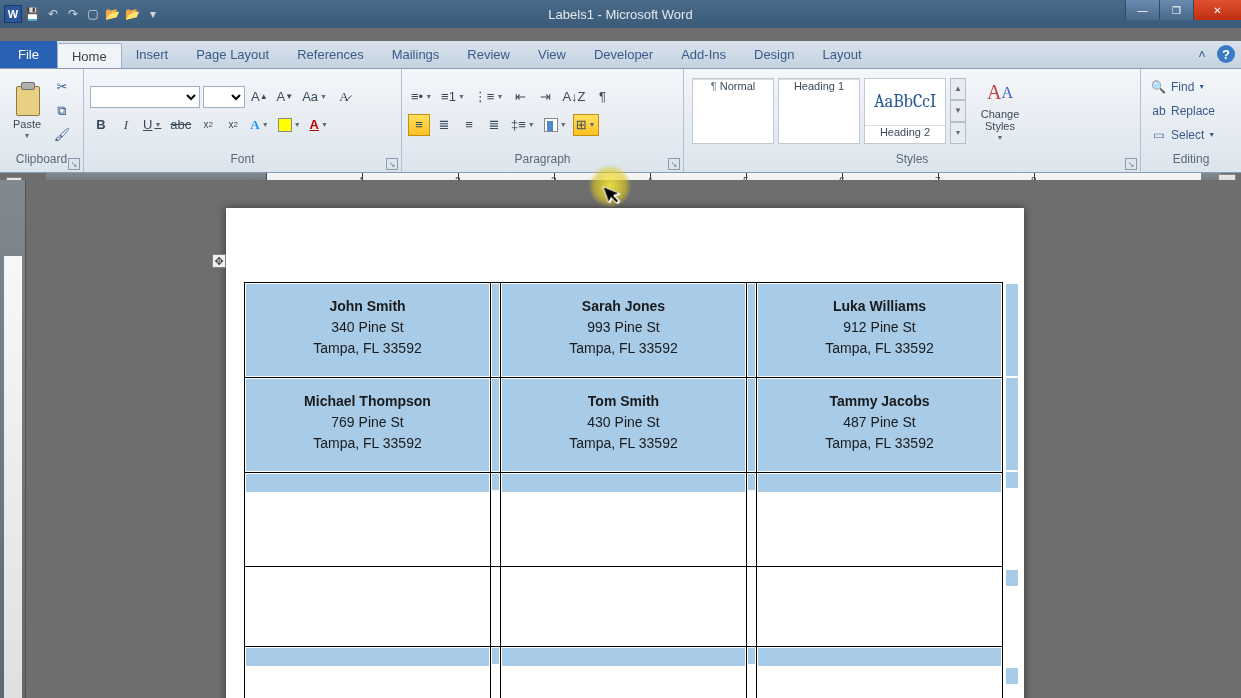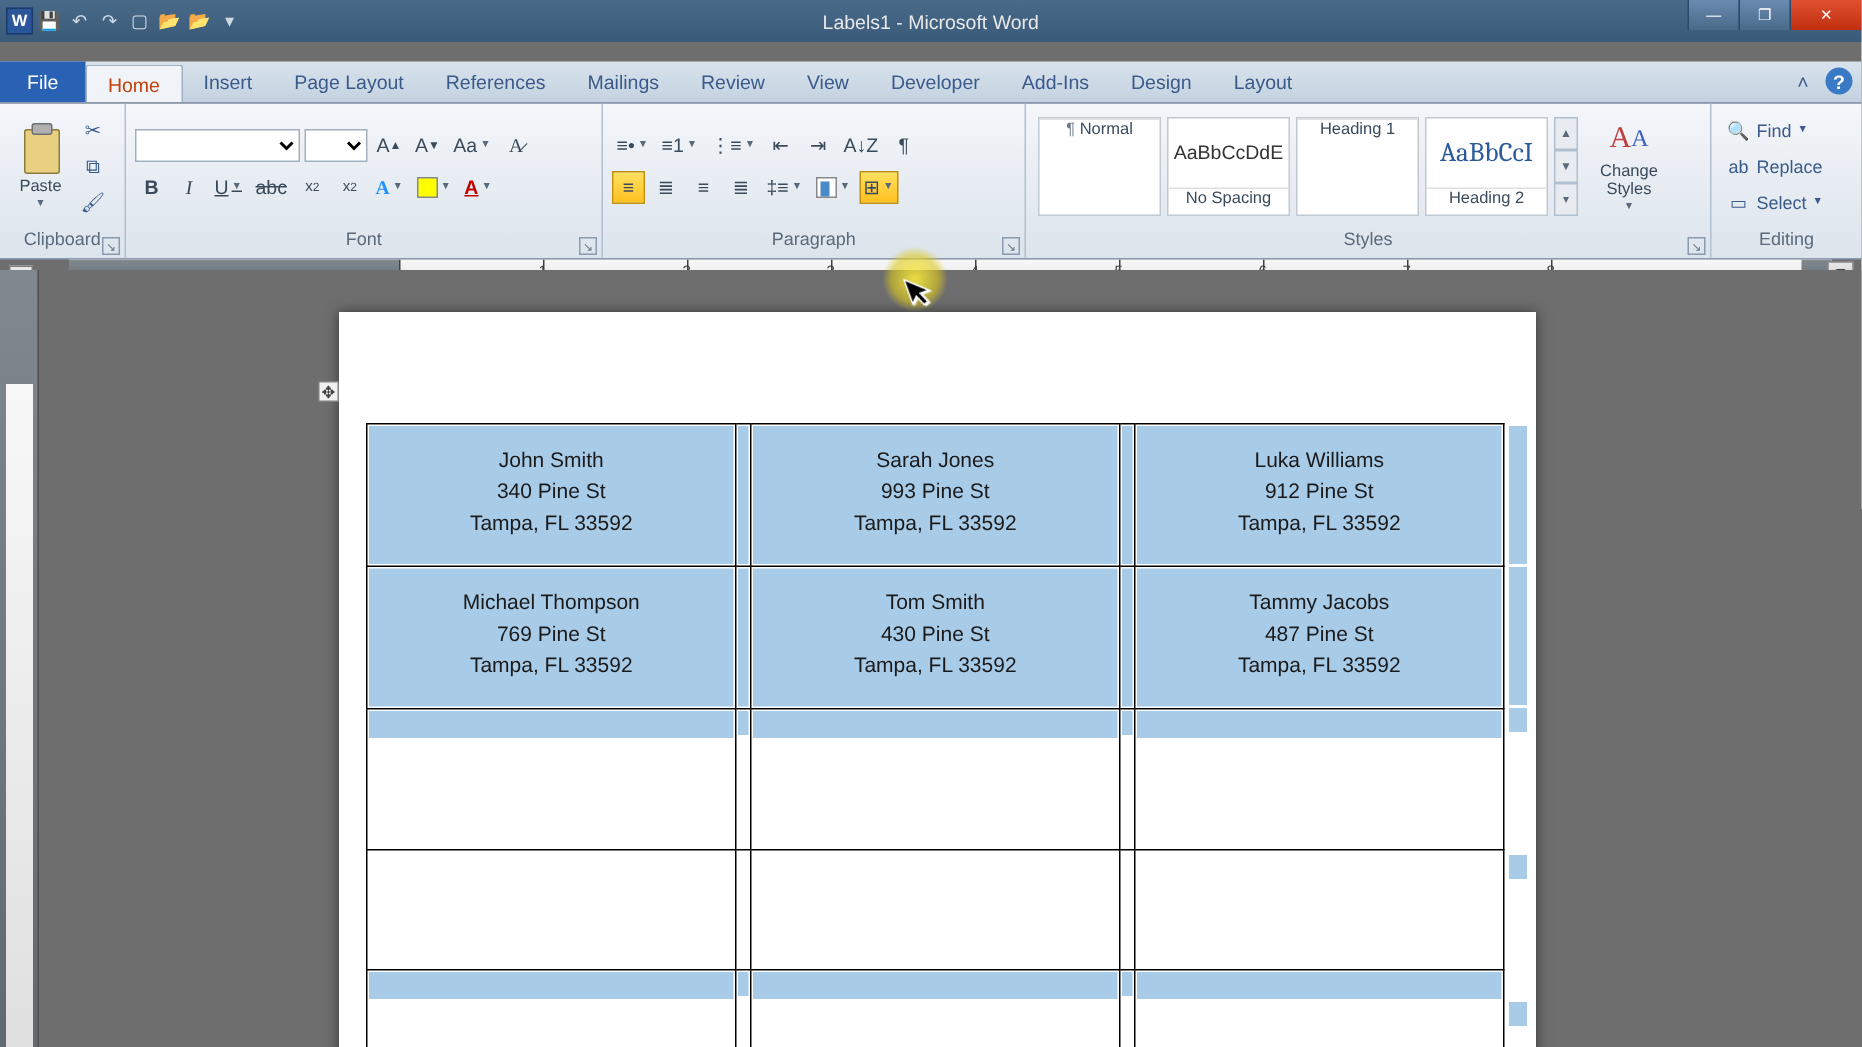--- a/index.html
+++ b/index.html
@@ -15,21 +15,21 @@
 .titlebar .win-controls { position: absolute; right: 0; top: 0; display: flex; }
 .win-btn { width: 34px; height: 20px; display: flex; align-items: center; justify-content: center; font-size: 10px; color: #fff; cursor: pointer; border-left: 1px solid #2a4a6a; }
 .win-min { background: linear-gradient(to bottom,#6a8ab0,#4a6a8a); }
 .win-max { background: linear-gradient(to bottom,#6a8ab0,#4a6a8a); }
 .win-close { background: linear-gradient(to bottom,#e05030,#c03010); width: 48px; }
 
 
 .tabs { height: 28px; background: linear-gradient(to bottom, #d8e2ec, #c4d2e0); display: flex; align-items: stretch; border-bottom: 1px solid #8a9ab0; position: relative; margin-top: 13px; }
 .tab { padding: 0 14px; display: flex; align-items: center; font-size: 13px; color: #3a5a8a; cursor: pointer; }
 .tab.file { background: #2962b5; color: #fff; font-weight: normal; padding: 0 18px; }
-.tab.active { background: #f0f4f8; border: 1px solid #a0b0c0; border-bottom: none; color: #c2410c; border-radius: 2px 2px 0 0; margin-top: 2px; }
+.tab.active { background: #f0f4f8; border: 1px solid #a0b0c0; border-bottom: none; color: #404040; border-radius: 2px 2px 0 0; margin-top: 2px; }
 .tabs .right { position: absolute; right: 6px; top: 4px; display: flex; gap: 6px; align-items: center; }
 .tabs .right span { width: 18px; height: 18px; display: inline-flex; align-items: center; justify-content: center; color: #3a5a8a; font-size: 13px; cursor: pointer; }
 .tabs .right .help { background: #3a7ac5; color: #fff; border-radius: 50%; font-weight: bold; }
 
 
 .ribbon { height: 104px; background: linear-gradient(to bottom, #f4f6fa, #dce4ec); border-bottom: 1px solid #8a9ab0; display: flex; }
 .group { border-right: 1px solid #b0c0d0; display: flex; flex-direction: column; position: relative; }
 .group-body { flex: 1; display: flex; padding: 4px 6px; gap: 4px; }
 .group-label { height: 20px; text-align: center; font-size: 12px; color: #5a6a7a; position: relative; }
 .group-label .dlg { position: absolute; right: 3px; bottom: 2px; width: 12px; height: 12px; border: 1px solid #8a9ab0; font-size: 8px; color: #6a7a8a; display: inline-flex; align-items: center; justify-content: center; cursor: pointer; }
@@ -89,21 +89,21 @@
 .ruler-v .lite { position: absolute; left: 4px; top: 76px; width: 18px; bottom: 0; background: linear-gradient(to bottom,#f8f8f8,#e0e0e0); }
 .canvas { flex: 1; background: #6e6e6e; position: relative; overflow: hidden; }
 .page { position: absolute; left: 200px; top: 28px; width: 798px; background: #fff; box-shadow: 0 0 8px rgba(0,0,0,0.5); padding-top: 48px; min-height: 700px; }
 .move-handle { position: absolute; left: -14px; top: 46px; width: 14px; height: 14px; border: 1px solid #808080; background: #f0f0f0; display: flex; align-items: center; justify-content: center; font-size: 11px; cursor: move; color: #404040; }
 
 .label-table { position: absolute; left: 18px; top: 74px; border-collapse: collapse; }
 .label-table td { border: 1px solid #000; vertical-align: top; }
 .cell-main { width: 246px; height: 94px; }
 .cell-gap { width: 10px; }
 .cell-content { text-align: center; padding: 12px 8px; font-family: Calibri, sans-serif; font-size: 14px; color: #1a1a1a; line-height: 1.5; }
-.cell-content .nm { font-weight: normal; }
+.cell-content .nm { font-weight: bold; }
 .sel td .cell-content { background: #a8cbe8; margin: 1px; height: calc(100% - 2px); }
 .sel .cell-gap-inner { background: #a8cbe8; margin: 1px; height: calc(100% - 2px); }
 .row-handle { position: absolute; width: 12px; height: 14px; background: #a8cbe8; }
 .strip td .cell-content { height: 18px; padding: 0; }
 .strip.sel td .cell-content { background: #a8cbe8; }
 .empty-row td { height: 80px; }
 
 
 .cursor-hl { position: absolute; left: 588px; top: 164px; width: 44px; height: 44px; background: radial-gradient(circle, rgba(255,240,60,0.85) 0%, rgba(220,200,30,0.6) 50%, rgba(200,180,20,0) 70%); border-radius: 50%; pointer-events: none; z-index: 100; }
 .cursor-arrow { position: absolute; left: 606px; top: 182px; z-index: 101; font-size: 20px; color: #000; pointer-events: none; transform: rotate(-20deg); }
@@ -231,24 +231,20 @@
     <div class="group-label"><span>Paragraph</span><span class="dlg">↘</span></div>
   </div>
 
   <div class="group" style="flex:1">
     <div class="group-body" style="align-items:center">
       <div class="style-gallery">
         <div class="style-item sel">
           <div class="nm">Normal</div>
         </div>
         <div class="style-item">
-          <div class="prev">AaBbCcDdE</div>
-          <div class="nm">No Spacing</div>
-        </div>
-        <div class="style-item">
           <div class="nm">Heading 1</div>
         </div>
         <div class="style-item">
           <div class="prev" style="color:#2a5a9a;font-size:18px;font-family:Cambria,serif">AaBbCcI</div>
           <div class="nm">Heading 2</div>
         </div>
         <div class="style-scroll">
           <span>▲</span>
           <span>▼</span>
           <span>▾</span>

